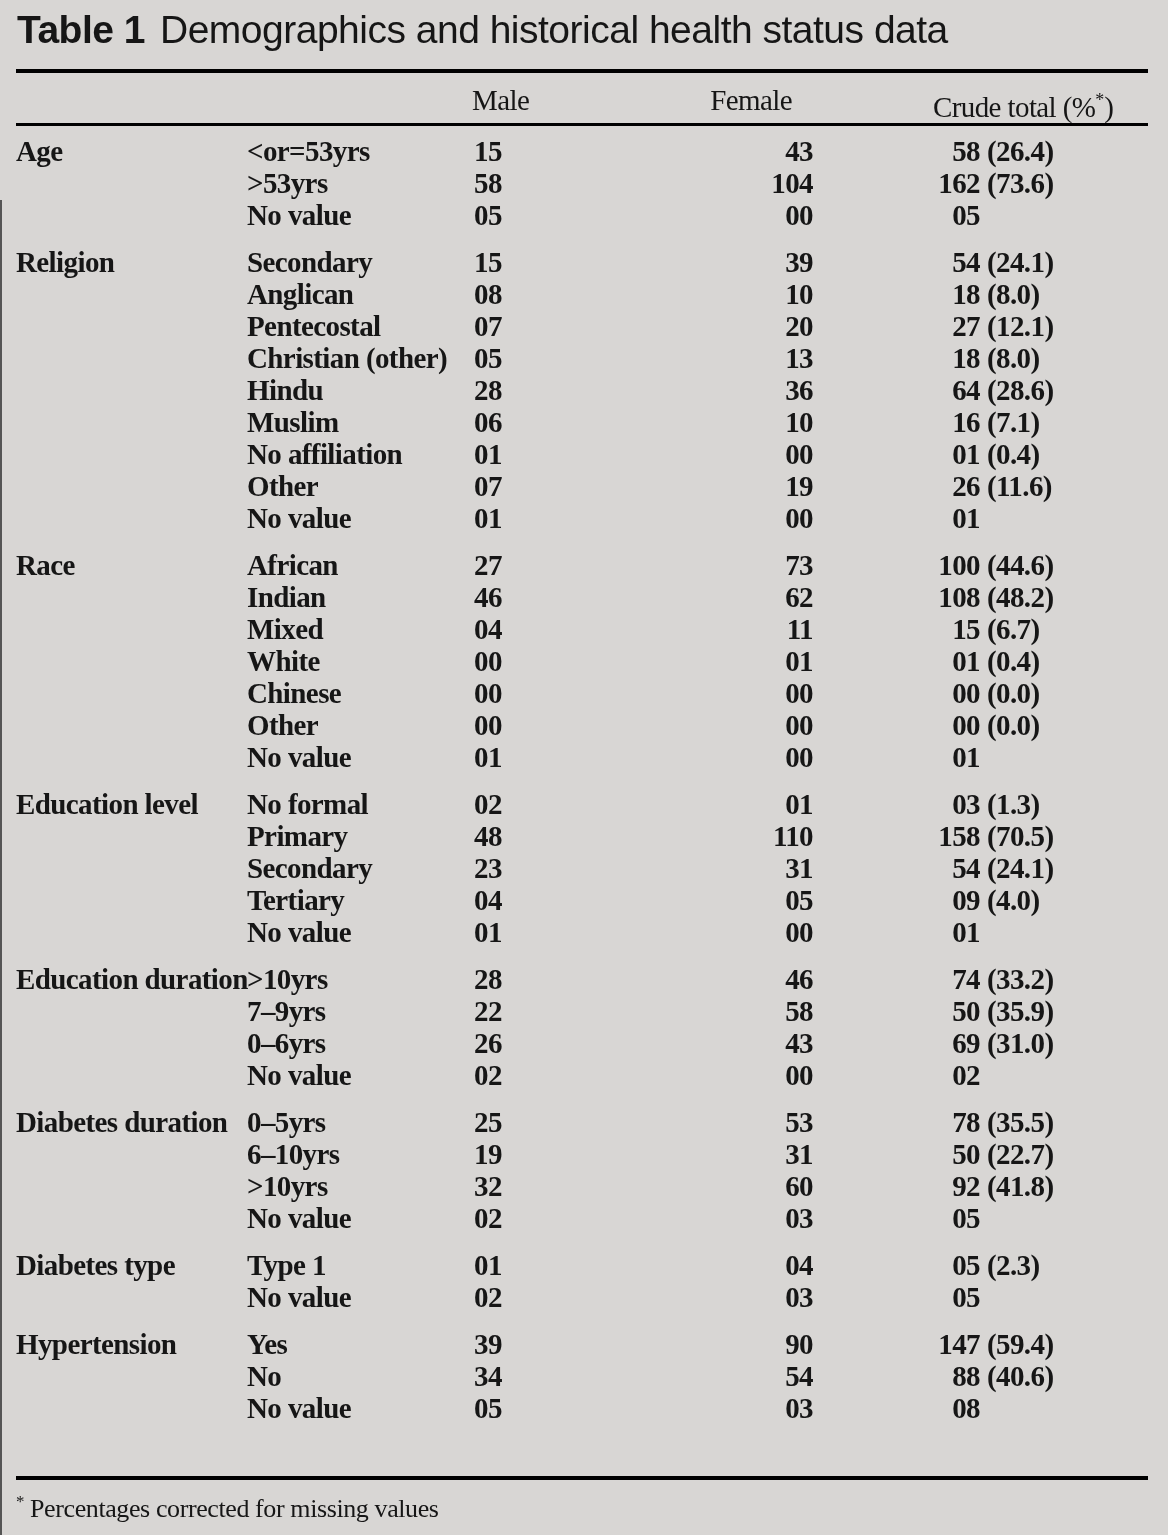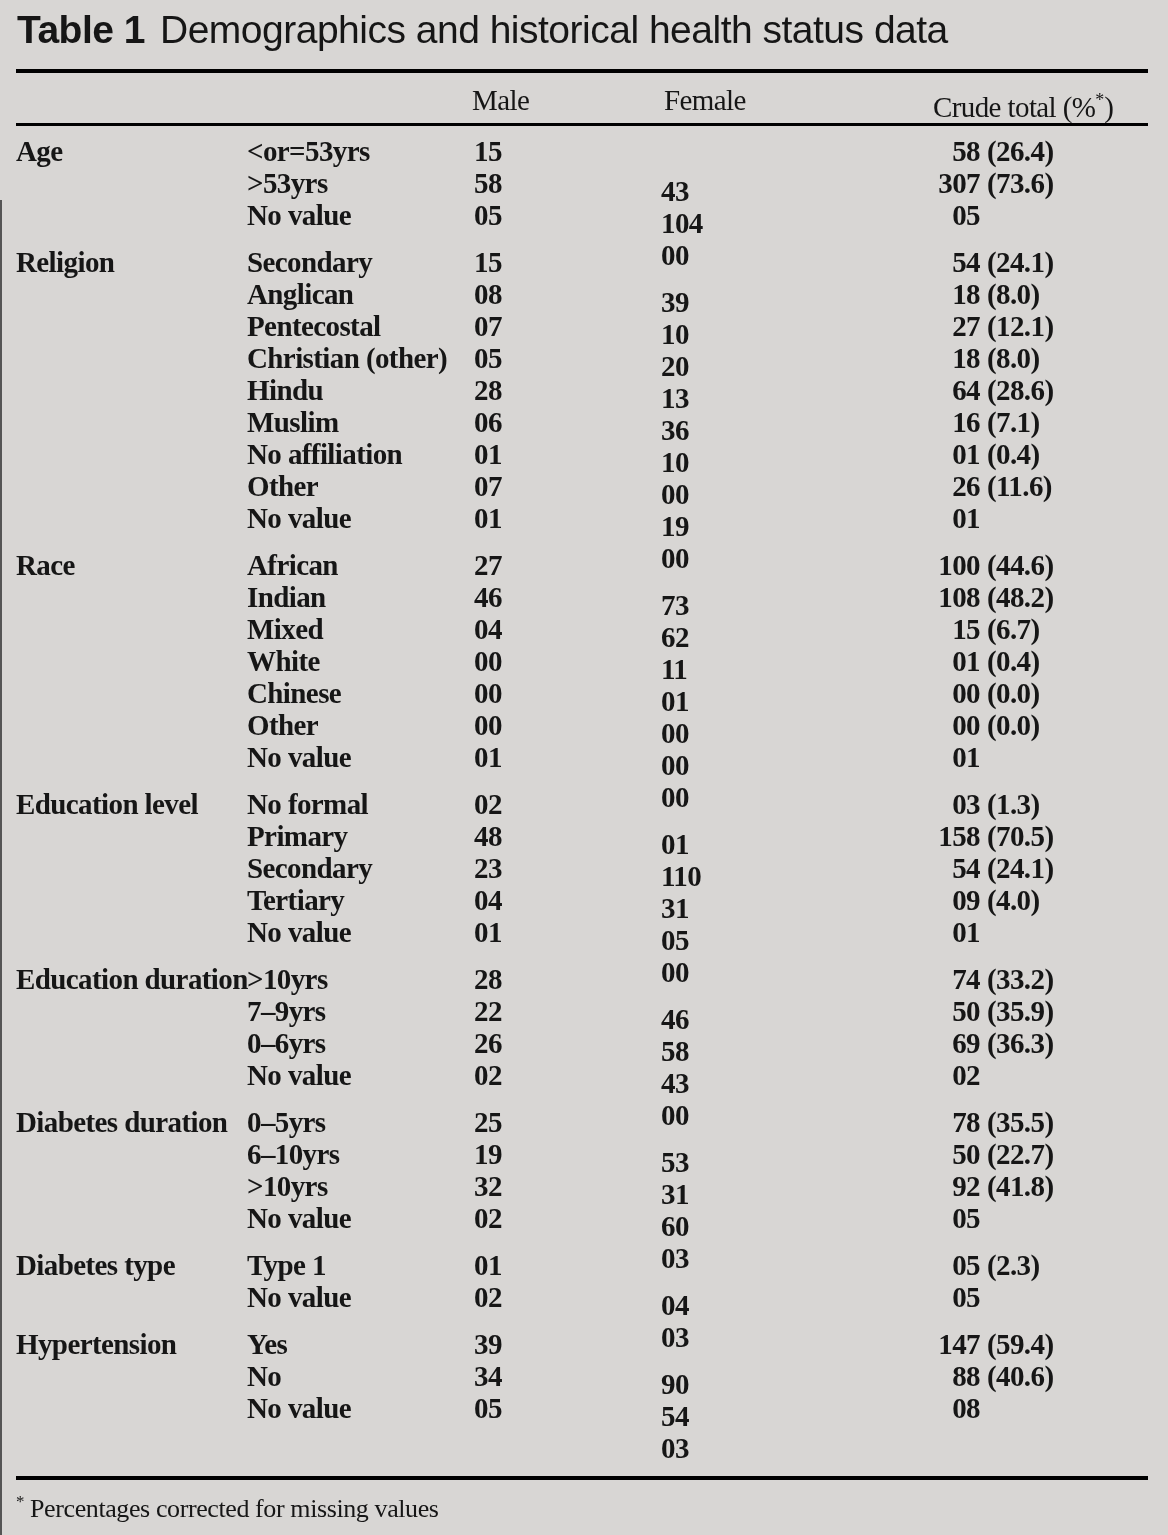--- a/index.html
+++ b/index.html
@@ -24,32 +24,32 @@
 
   .rule { position:absolute; left:16px; width:1132px; background:#000; }
   .rule-top    { top:69px;  height:4px; }
   .rule-mid    { top:123px; height:3px; }
   .rule-bottom { top:1476px; height:4px; }
 
   .serif-row { font-size:29px; letter-spacing:-0.6px; }
 
   .header-row { position:absolute; top:84px; left:16px; width:1132px; height:32px; line-height:32px; white-space:nowrap; }
   .h-male { position:absolute; left:456px; }
-  .h-fem  { position:absolute; left:648px; width:152px; text-align:left; }
+  .h-fem  { position:absolute; left:624px; width:152px; text-align:right; }
   .h-tot  { position:absolute; left:917px; }
   sup.star { font-size:0.62em; vertical-align:super; letter-spacing:0; }
 
   .table-body { position:absolute; top:135px; left:16px; width:1132px;font-weight:bold; }
   .group { margin-top:15px; }
   .group:first-child { margin-top:0; }
   .row { position:relative; height:32px; line-height:32px; white-space:nowrap; }
   .c-cat  { position:absolute; left:0; }
   .c-sub  { position:absolute; left:231px; }
   .c-male { position:absolute; left:458px; }
-  .c-fem  { position:absolute; left:645px; width:152px; text-align:left;margin-top:40px; }
+  .c-fem  { position:absolute; left:645px; width:152px; text-align:right; }
   .c-cnt  { position:absolute; left:862px; width:102px; text-align:right; }
   .c-pct  { position:absolute; left:971px; }
 
   .footnote {
     position:absolute; left:16px; top:1487px;
     font-size:26px; letter-spacing:-0.4px; line-height:30px;
     white-space:nowrap;
   }
   .footnote .fn-sup { font-size:0.65em; vertical-align:super; margin-right:6px; }
 </style>
@@ -80,21 +80,21 @@
         <span class="c-male">15</span>
         <span class="c-fem">43</span>
         <span class="c-cnt">58</span>
         <span class="c-pct">(26.4)</span>
       </div>
       <div class="row">
         <span class="c-cat"></span>
         <span class="c-sub">&gt;53yrs</span>
         <span class="c-male">58</span>
         <span class="c-fem">104</span>
-        <span class="c-cnt">307</span>
+        <span class="c-cnt">162</span>
         <span class="c-pct">(73.6)</span>
       </div>
       <div class="row">
         <span class="c-cat"></span>
         <span class="c-sub">No value</span>
         <span class="c-male">05</span>
         <span class="c-fem">00</span>
         <span class="c-cnt">05</span>
         <span class="c-pct"></span>
       </div>
@@ -289,21 +289,21 @@
         <span class="c-fem">58</span>
         <span class="c-cnt">50</span>
         <span class="c-pct">(35.9)</span>
       </div>
       <div class="row">
         <span class="c-cat"></span>
         <span class="c-sub">0–6yrs</span>
         <span class="c-male">26</span>
         <span class="c-fem">43</span>
         <span class="c-cnt">69</span>
-        <span class="c-pct">(36.3)</span>
+        <span class="c-pct">(31.0)</span>
       </div>
       <div class="row">
         <span class="c-cat"></span>
         <span class="c-sub">No value</span>
         <span class="c-male">02</span>
         <span class="c-fem">00</span>
         <span class="c-cnt">02</span>
         <span class="c-pct"></span>
       </div>
     </div>

